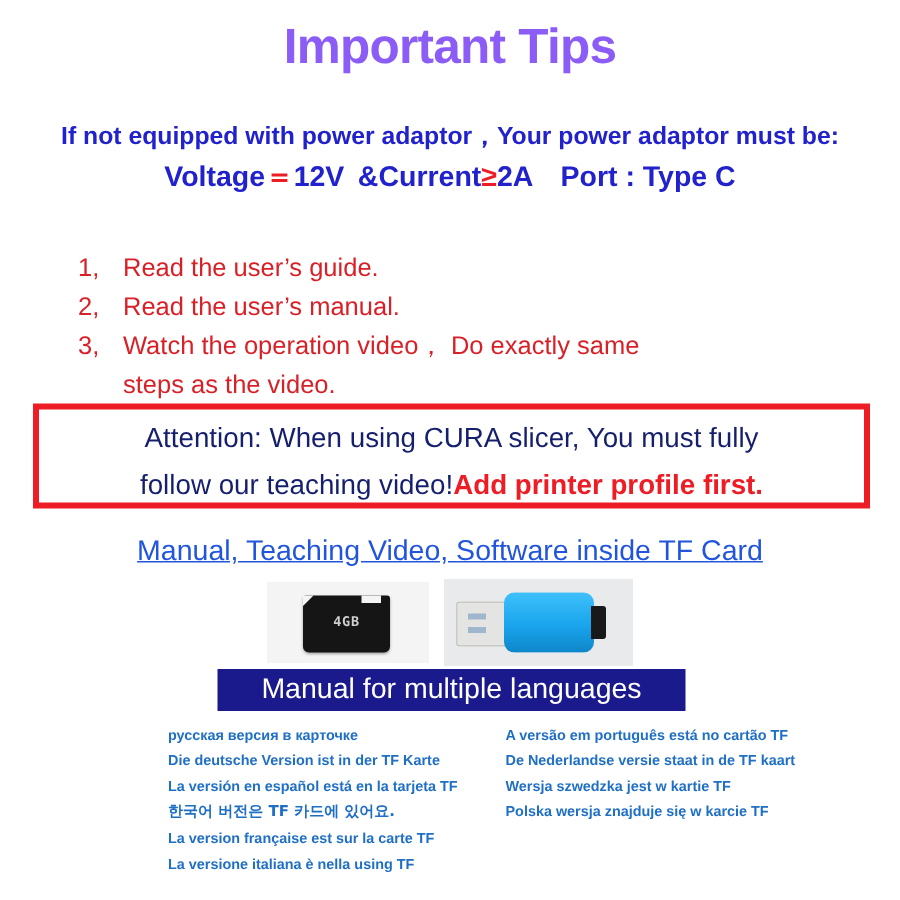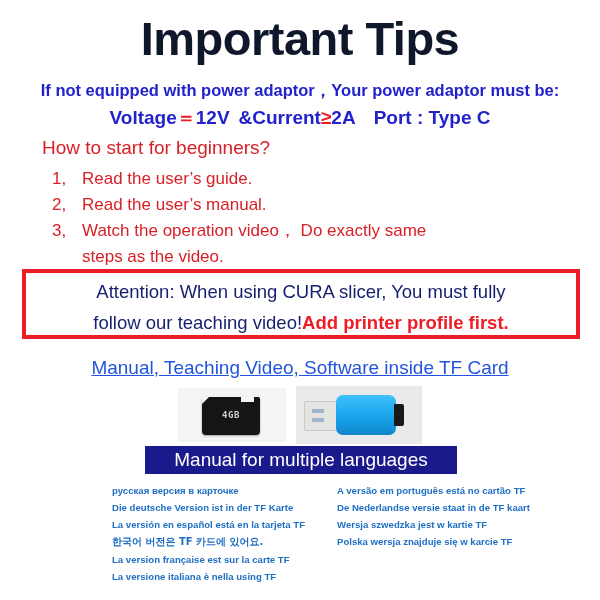--- a/index.html
+++ b/index.html
@@ -14,24 +14,24 @@
     width: 600px; height: 600px;
     background: #ffffff;
   }
 
   
   .title {
     position: absolute;
     left: 0; top: 14px;
     width: 600px;
     text-align: center;
-    font-size: 47px;
+    font-size: 33px;
     font-weight: bold;
     letter-spacing: -0.5px;
-    color: #0f172a;
+    color: #8b5cf6;
     line-height: 1.05;
     white-space: nowrap;
   }
 
   
   .sub1 {
     position: absolute;
     left: 0; top: 80px;
     width: 600px;
     text-align: center;
@@ -253,21 +253,20 @@
   <div class="title">Important Tips</div>
 
   <div class="sub1">
     <span>If not equipped with power adaptor</span><span class="comma">，</span><span>Your power adaptor must be:</span>
   </div>
 
   <div class="sub2">
     <span>Voltage</span><span class="redsym">＝</span><span>12V</span><span class="gap"></span><span>&amp;Current</span><span class="redsym">≥</span><span>2A</span><span class="gap"></span><span class="gap"></span><span>Port : Type C</span>
   </div>
 
-  <div class="howto">How to start for beginners?</div>
 
   <div class="steps">
     <div class="step">
       <span class="num">1,</span><span>Read the user’s guide.</span>
     </div>
     <div class="step">
       <span class="num">2,</span><span>Read the user’s manual.</span>
     </div>
     <div class="step">
       <span class="num">3,</span><span>Watch the operation video，   Do exactly same</span>

